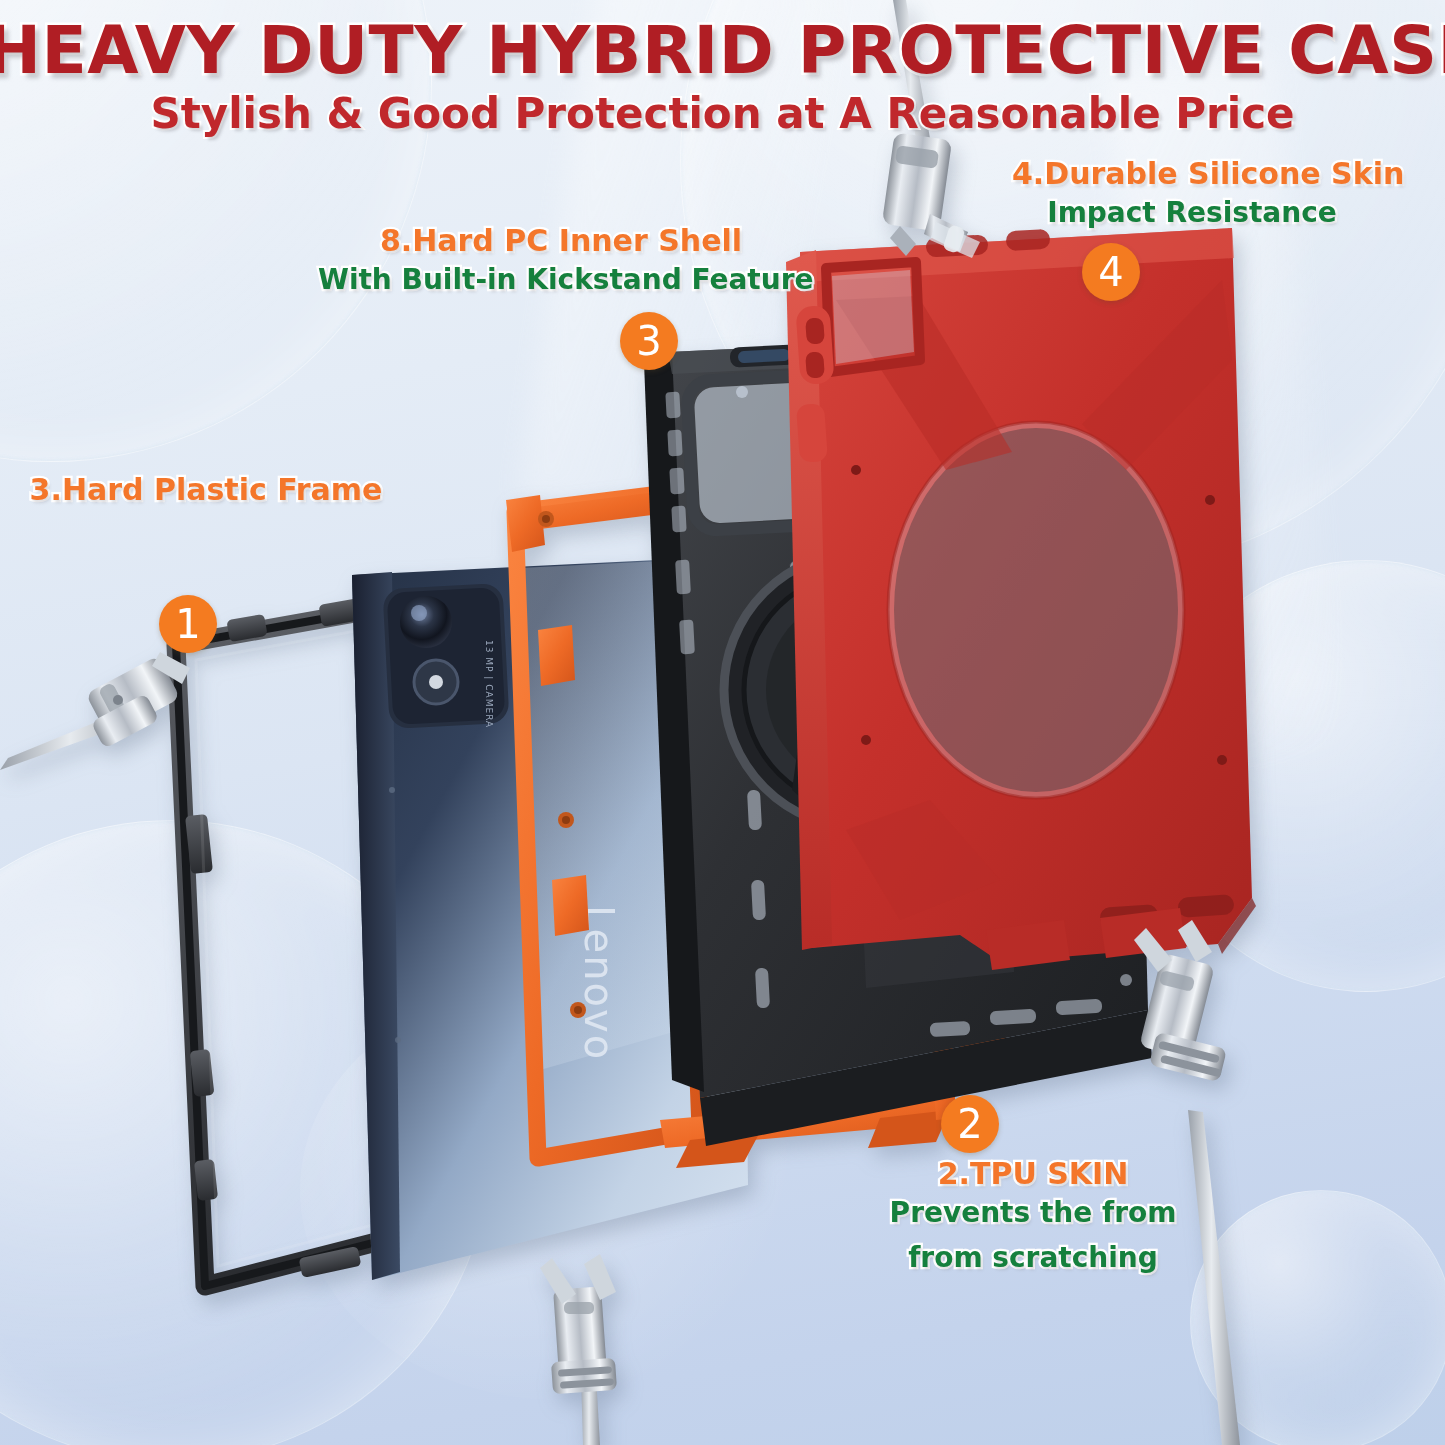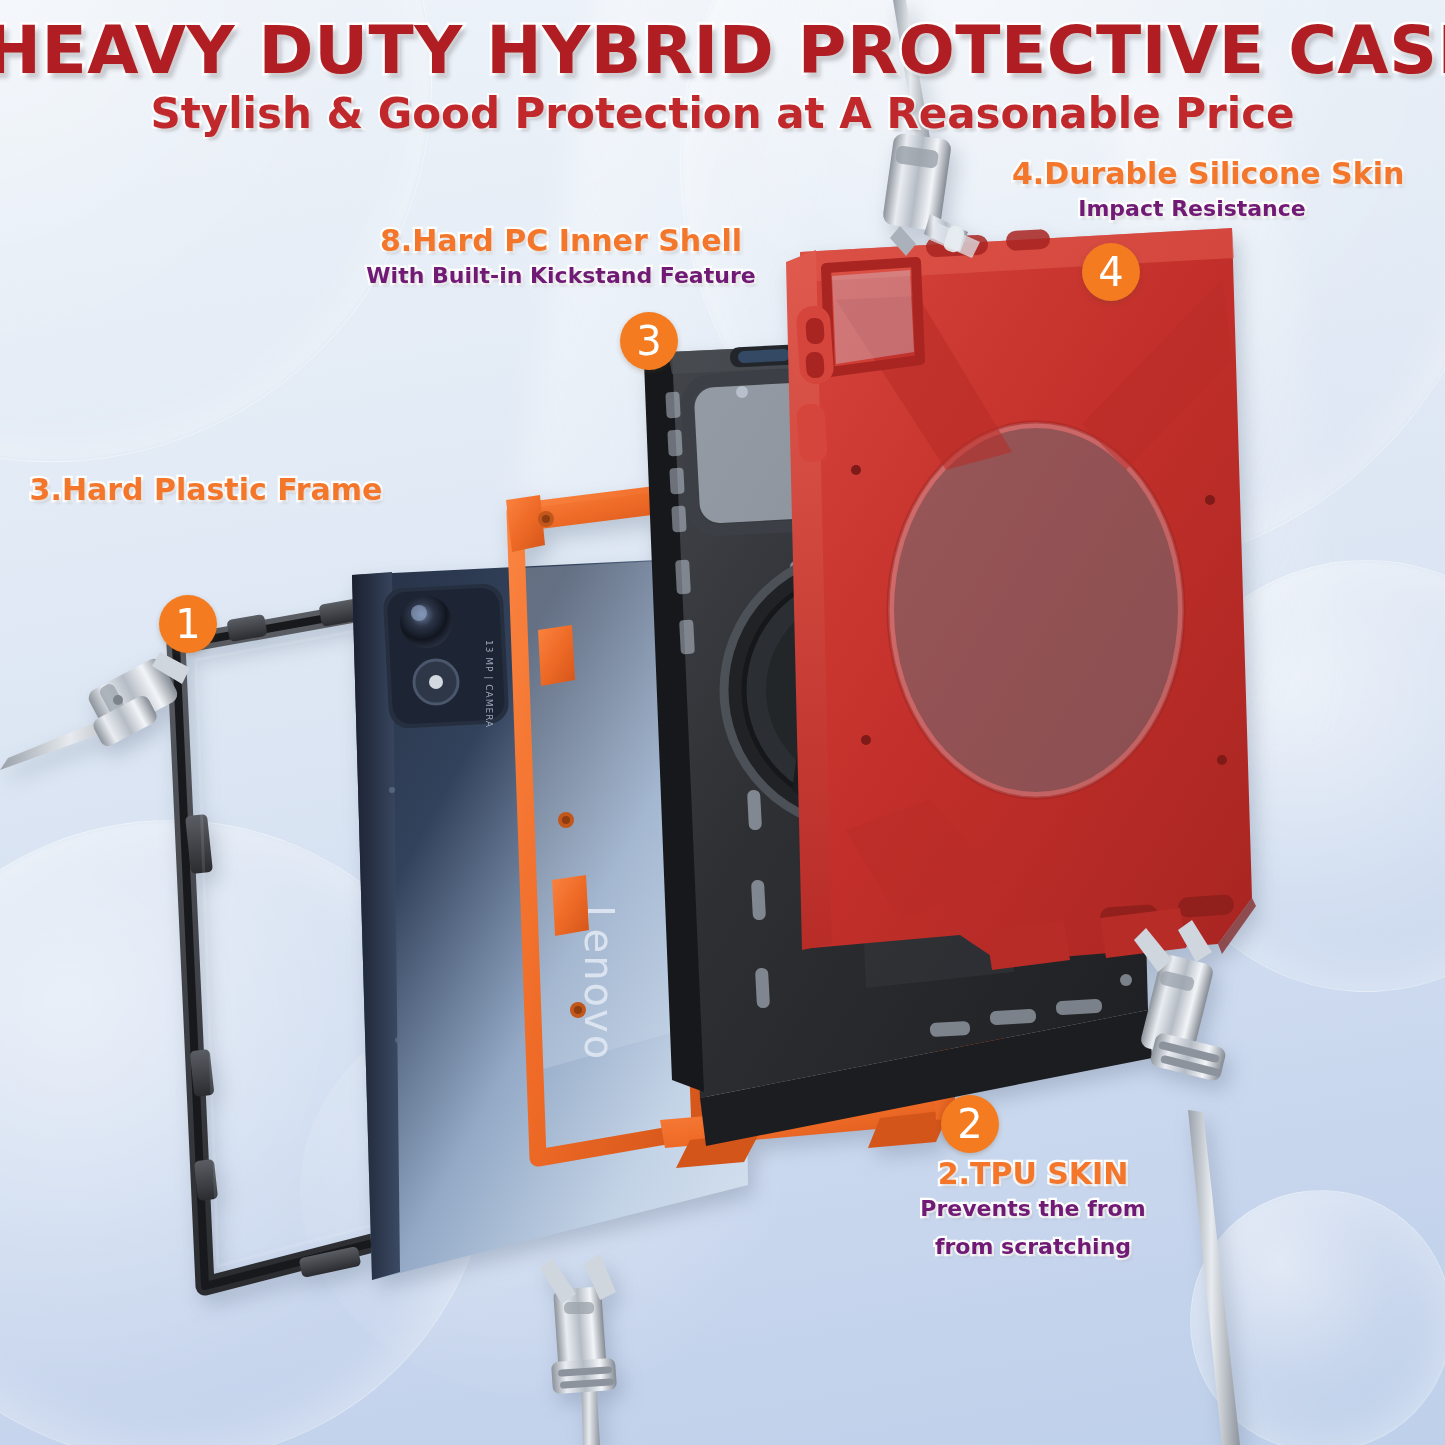--- a/index.html
+++ b/index.html
@@ -42,21 +42,21 @@
   
   .callout{position:absolute;z-index:38;text-align:center;}
   .co-head{
     font-family:"DejaVu Sans","Liberation Sans",sans-serif;
     font-weight:bold;font-size:30px;color:#F4762A;line-height:1.12;
     -webkit-text-stroke:4.5px #ffffff;paint-order:stroke fill;
     text-shadow:2px 3px 3px rgba(140,140,150,.30);white-space:nowrap;
   }
   .co-sub{
     font-family:"DejaVu Sans","Liberation Sans",sans-serif;
-    font-weight:bold;font-size:22px;color:#701a75;line-height:1.18;margin-top:5px;
+    font-weight:bold;font-size:28px;color:#15803d;line-height:1.18;margin-top:5px;
     -webkit-text-stroke:4.5px #ffffff;paint-order:stroke fill;
     text-shadow:2px 3px 3px rgba(140,140,150,.30);white-space:nowrap;
   }
   .badge{
     position:absolute;width:58px;height:58px;border-radius:50%;
     background:#F47B20;color:#fff;z-index:39;
     font-family:"DejaVu Sans","Liberation Sans",sans-serif;
     font-size:40px;line-height:58px;text-align:center;font-weight:400;
     box-shadow:0 2px 5px rgba(90,70,40,.25);
   }

